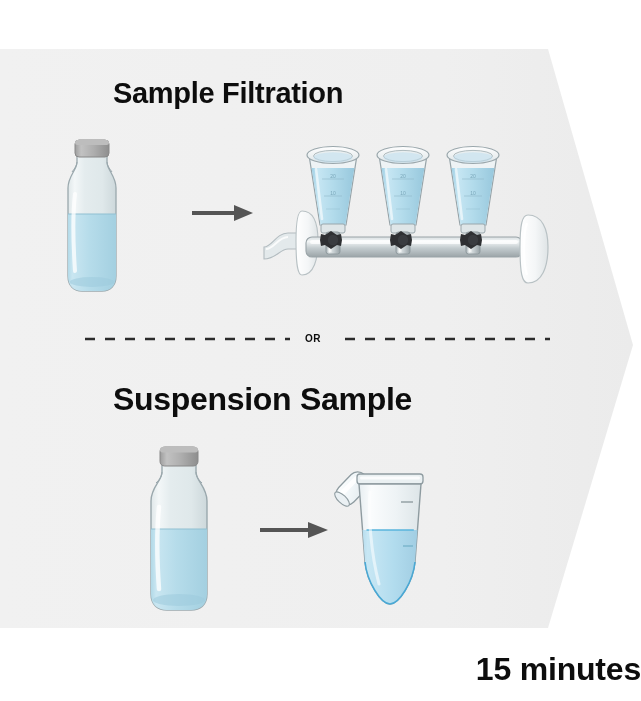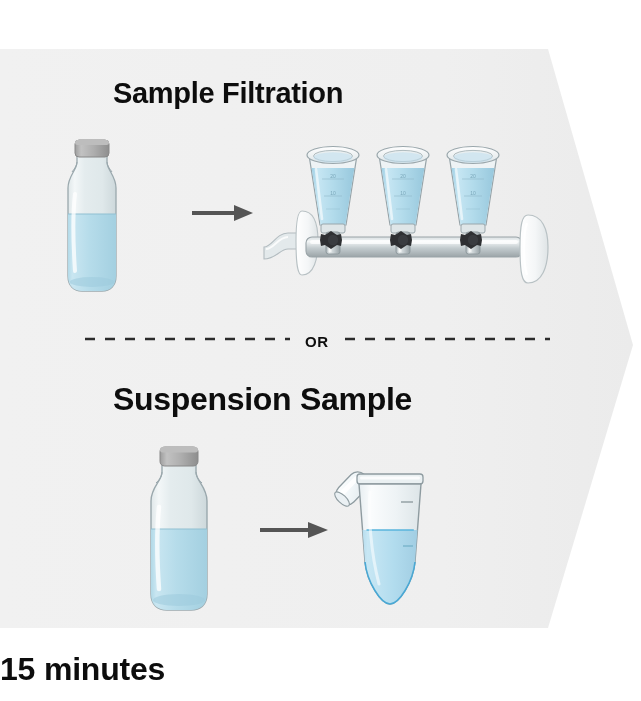--- a/index.html
+++ b/index.html
@@ -39,28 +39,28 @@
     font-size: 29px;
   }
   #title-suspension {
     left: 113px;
     top: 381px;
     font-size: 32px;
   }
   #or-label {
     left: 305px;
     top: 333px;
-    font-size: 15px;
+    font-size: 10px;
     letter-spacing: 0.5px;
   }
   #duration-label {
     left: 0;
     top: 651px;
     width: 641px;
-    text-align: left;
+    text-align: right;
     font-size: 32px;
     letter-spacing: -0.2px;
   }
   .art {
     position: absolute;
   }
 </style>
 </head>
 <body>
 

